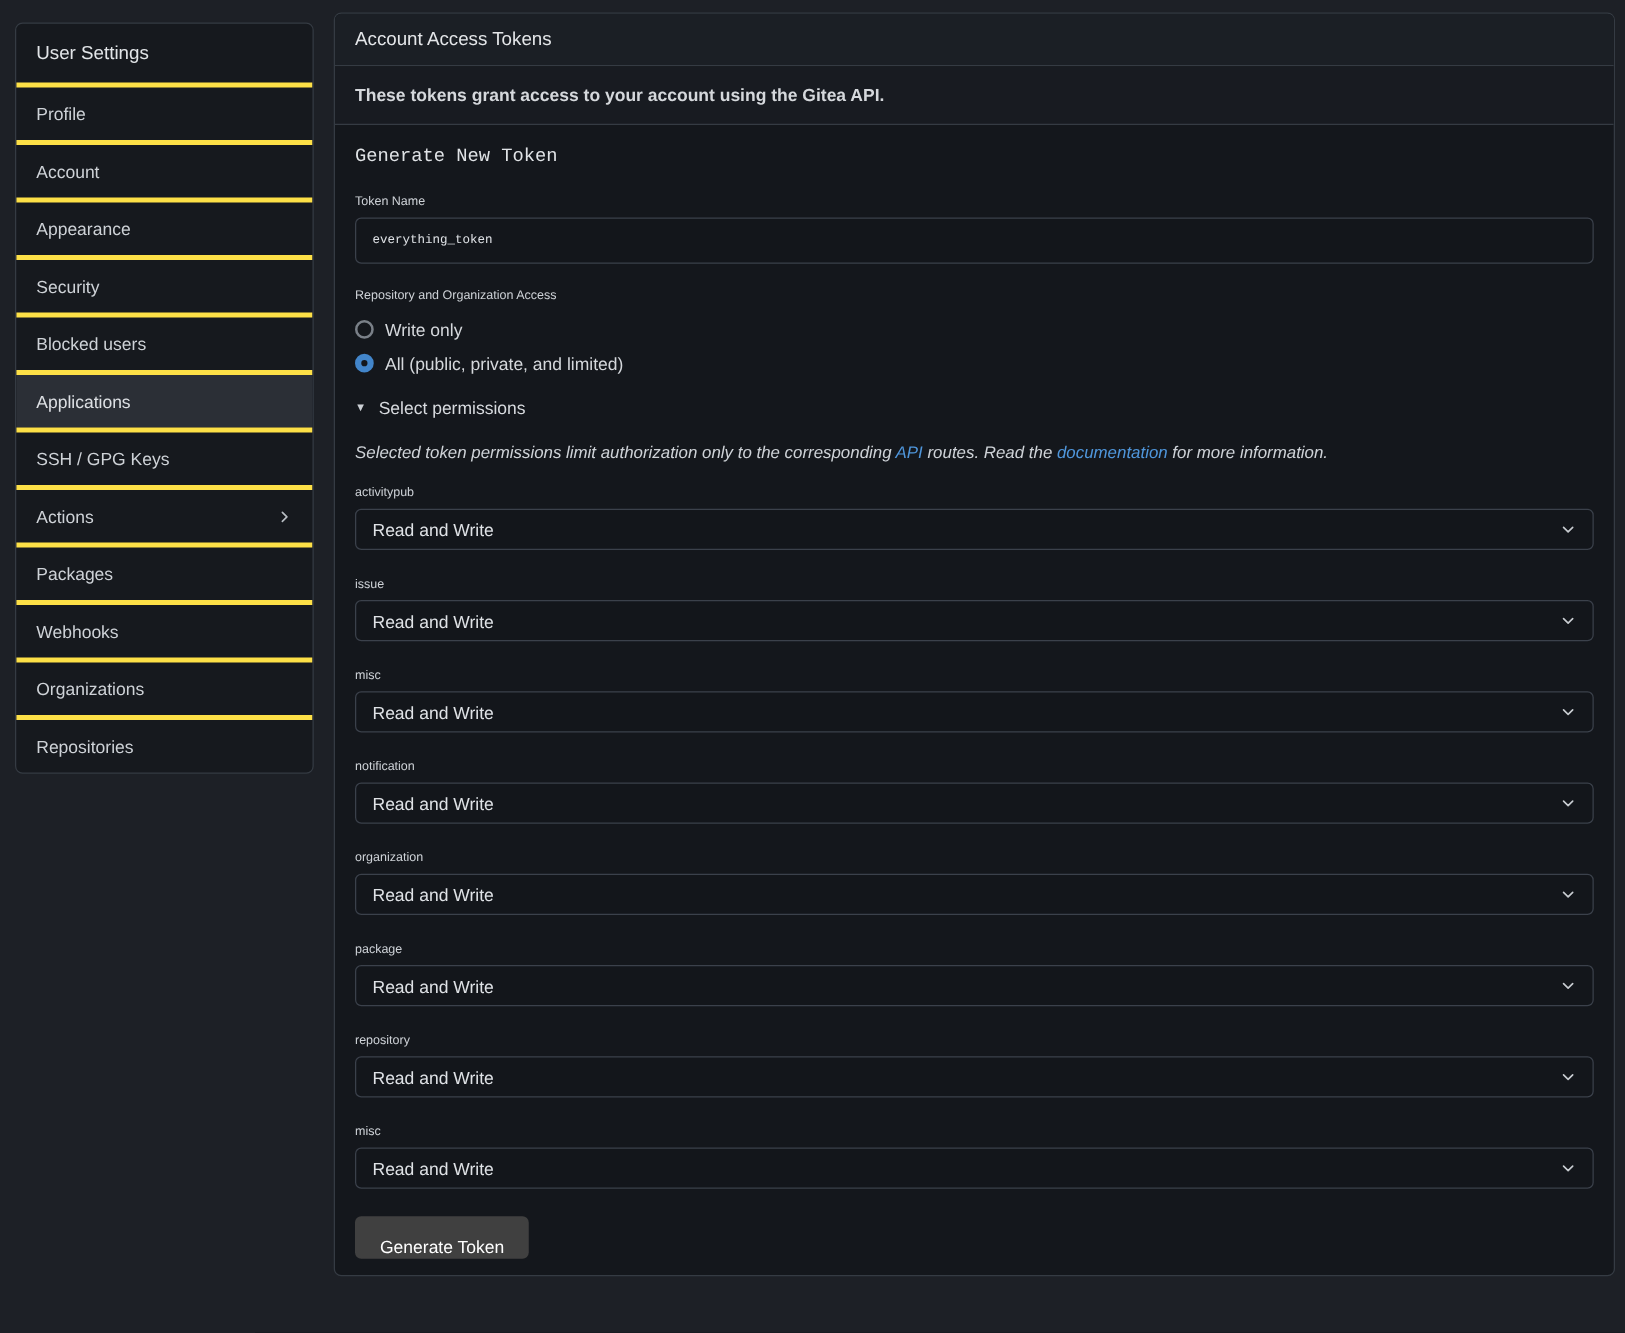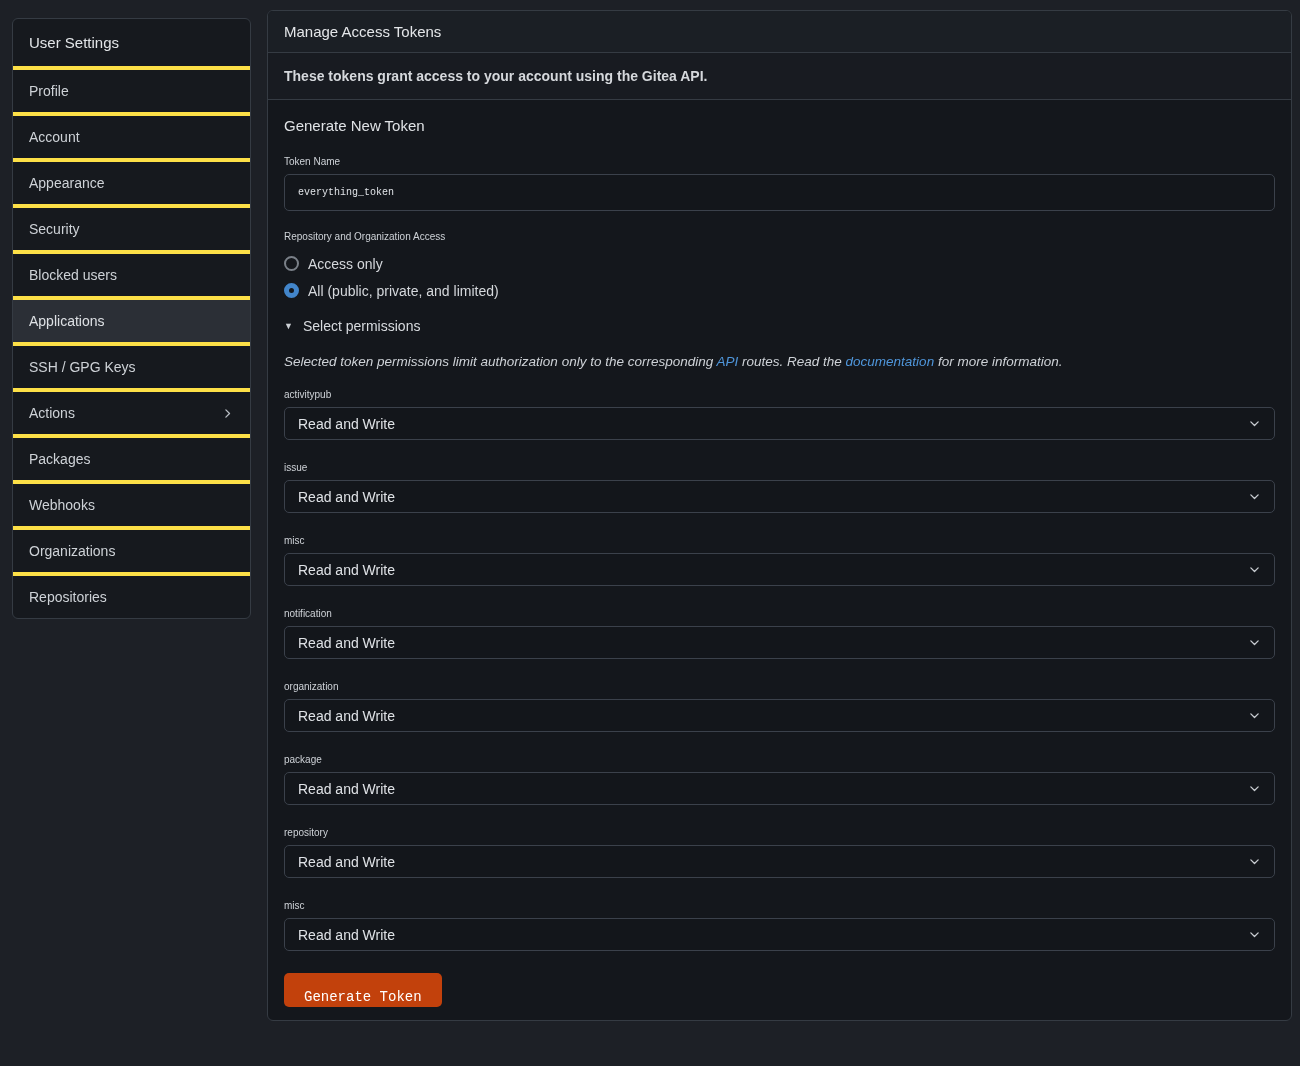--- a/index.html
+++ b/index.html
@@ -42,21 +42,21 @@
     padding: 12px 16px; font-size: 15px; color: #e4e6e9;
     background: #1b1f25; border-bottom: 1px solid #353b43;
   }
   .main-desc {
     padding: 15px 16px; background: #181b21; border-bottom: 1px solid #353b43;
     color: #d5d8dc;
     font-weight: bold;
   }
   .main-form { padding: 15px 16px 13px; }
 
-  .section-title { font-size: 15px; color: #e0e3e6; margin: 2px 0 22px; }
+  .section-title { font-size: 15px; color: #e0e3e6; margin: 2px 0 22px; font-family: Liberation Mono, monospace; }
   .field-label { font-size: 10px; color: #ced2d7; margin: 0 0 7px; }
 
   .text-input {
     display: block; width: 100%; height: 37px;
     background: #13161b; color: #dfe2e6;
     border: 1px solid #3b414b; border-radius: 5px;
     padding: 8px 13px; font-size: 10px;
     font-family: Liberation Mono, monospace;
     outline: none;
   }
@@ -81,23 +81,23 @@
     display: flex; align-items: center; justify-content: space-between;
     padding: 0 13px;
     cursor: pointer;
   }
   .select-value { color: #dfe2e6; }
   .chev-down { display: flex; align-items: center; }
 
   .submit-btn {
     margin-top: 22px;
     height: 34px; padding: 16px 20px;
-    background: #c2410c; color: #ffffff;
+    background: #404040; color: #ffffff;
     border: none; border-radius: 5px;
-    font-size: 14px; font-family: Liberation Mono, monospace;
+    font-size: 14px; font-family: Liberation Sans, sans-serif;
     cursor: pointer;
   }
 </style>
 </head>
 <body>
 
 <div class="page">
 
   <div class="sidebar">
     <div class="side-header">User Settings</div>
@@ -151,34 +151,34 @@
 
   </div>
         <div class="side-item">
     <span class="side-label">Repositories</span>
 
   </div>
       </div>
   </div>
 
   <div class="main">
-    <div class="main-header">Manage Access Tokens</div>
+    <div class="main-header">Account Access Tokens</div>
     <div class="main-desc">These tokens grant access to your account using the Gitea API.</div>
 
     <div class="main-form">
       <div class="section-title">Generate New Token</div>
 
       <div class="field-label">Token Name</div>
       <input class="text-input" type="text" value="everything_token" style="">
 
       <div class="field-label access-label">Repository and Organization Access</div>
       <div id="access-options">
           <label class="radio-row">
     <span class="radio-circle"></span>
-    <span class="radio-label">Access only</span>
+    <span class="radio-label">Write only</span>
   </label>
           <label class="radio-row checked">
     <span class="radio-circle"></span>
     <span class="radio-label">All (public, private, and limited)</span>
   </label>
         </div>
 
       <div class="perm-toggle">
         <span class="caret-down">▼</span>
         <span>Select permissions</span>

